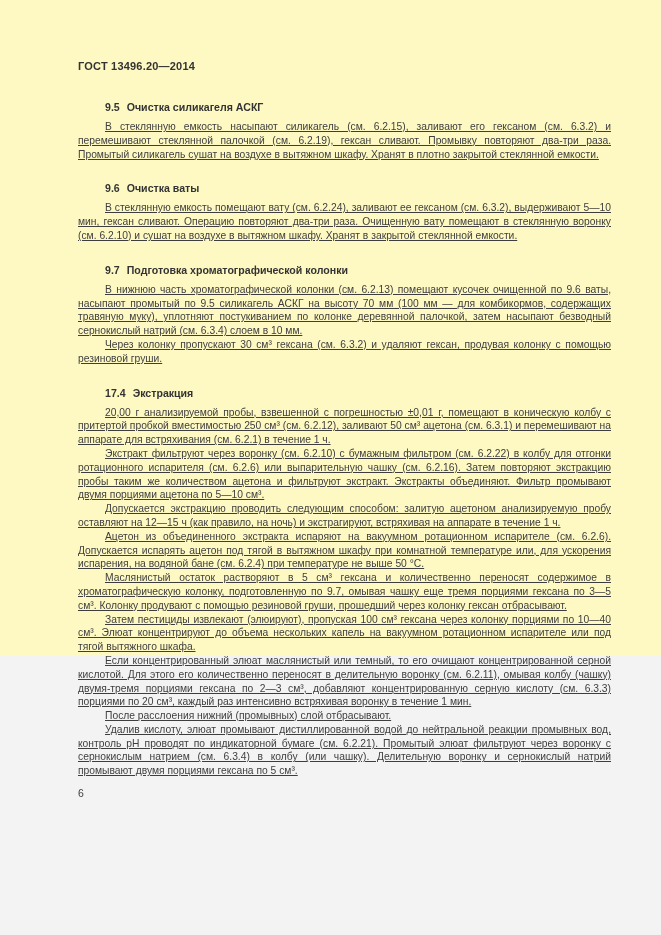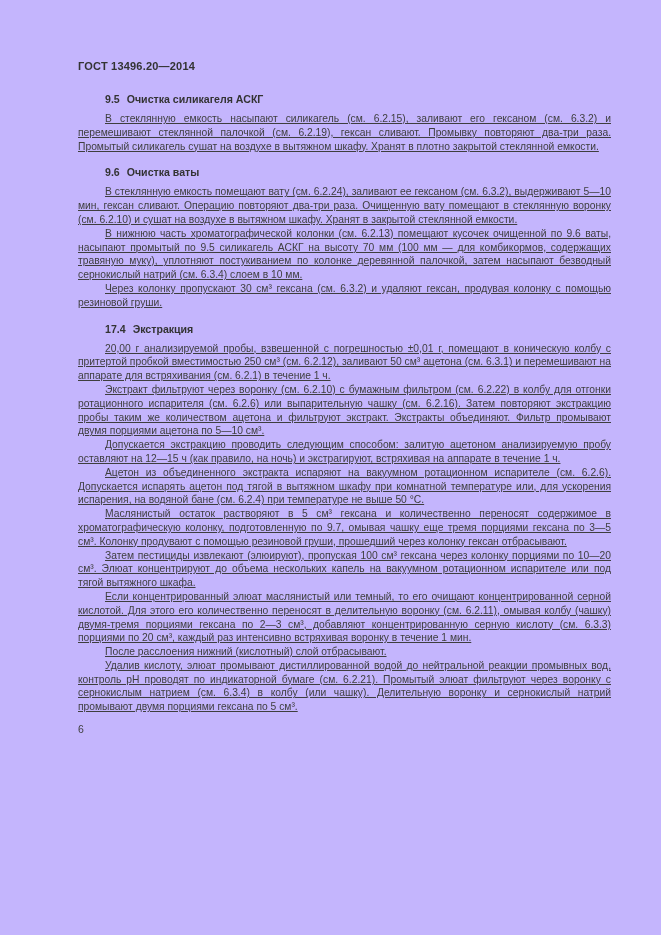--- a/index.html
+++ b/index.html
@@ -7,23 +7,23 @@
     width: 661px;
     height: 935px;
     background: #f3f3f3;
     font-family: "Liberation Sans", sans-serif;
     color: #3c3c3c;
     overflow: hidden;
   }
   .page {
     box-sizing: border-box;
     width: 661px;
-    height: 935px;
+    height: 656px;
     padding: 60px 50px 0 78px;
-    background: #c4b5fd;
+    background: #fef9c3;
   }
   .doc-header {
     font-size: 11px;
     font-weight: 700;
     color: #333;
     letter-spacing: 0.2px;
   }
   .h-sub {
     font-size: 10.6px;
     font-weight: 700;
@@ -33,21 +33,21 @@
   }
   .h-sub.first { margin-top: 21px; }
   .h-main {
     font-size: 13.8px;
     font-weight: 700;
     color: #333;
     margin: 16px 0 13px 0;
     padding-left: 27px;
     letter-spacing: 0.2px;
   }
-  .h-num { display: inline-block; margin-right: 7px; }
+  .h-num { display: inline-block; margin-right: 7px; margin-top: 8px; }
   p.body {
     font-size: 10.3px;
     line-height: 13.8px;
     text-align: justify;
     text-indent: 27px;
     margin: 0;
     color: #3e3e3e;
     text-decoration: underline;
   }
   .page-number {
@@ -73,40 +73,43 @@
     </section>
 
     <section>
       <div class="h-sub">
         <span class="h-num">9.6</span><span>Очистка ваты</span>
       </div>
       <p class="body">В стеклянную емкость помещают вату (см. 6.2.24), заливают ее гексаном (см. 6.3.2), выдерживают 5—10 мин, гексан сливают. Операцию повторяют два-три раза. Очищенную вату помещают в стеклянную воронку (см. 6.2.10) и сушат на воздухе в вытяжном шкафу. Хранят в закрытой стеклянной емкости.</p>
     </section>
 
     <section>
+      <div class="h-sub">
+        <span class="h-num">9.7</span><span>Подготовка хроматографической колонки</span>
+      </div>
       <p class="body">В нижнюю часть хроматографической колонки (см. 6.2.13) помещают кусочек очищенной по 9.6 ваты, насыпают промытый по 9.5 силикагель АСКГ на высоту 70 мм (100 мм — для комбикормов, содержащих травяную муку), уплотняют постукиванием по колонке деревянной палочкой, затем насыпают безводный сернокислый натрий (см. 6.3.4) слоем в 10 мм.</p>
       <p class="body">Через колонку пропускают 30 см³ гексана (см. 6.3.2) и удаляют гексан, продувая колонку с помощью резиновой груши.</p>
     </section>
 
 
     <section>
       <div class="h-sub">
         <span class="h-num">17.4</span><span>Экстракция</span>
       </div>
       <p class="body">20,00 г анализируемой пробы, взвешенной с погрешностью ±0,01 г, помещают в коническую колбу с притертой пробкой вместимостью 250 см³ (см. 6.2.12), заливают 50 см³ ацетона (см. 6.3.1) и перемешивают на аппарате для встряхивания (см. 6.2.1) в течение 1 ч.</p>
       <p class="body">Экстракт фильтруют через воронку (см. 6.2.10) с бумажным фильтром (см. 6.2.22) в колбу для отгонки ротационного испарителя (см. 6.2.6) или выпарительную чашку (см. 6.2.16). Затем повторяют экстракцию пробы таким же количеством ацетона и фильтруют экстракт. Экстракты объединяют. Фильтр промывают двумя порциями ацетона по 5—10 см³.</p>
       <p class="body">Допускается экстракцию проводить следующим способом: залитую ацетоном анализируемую пробу оставляют на 12—15 ч (как правило, на ночь) и экстрагируют, встряхивая на аппарате в течение 1 ч.</p>
       <p class="body">Ацетон из объединенного экстракта испаряют на вакуумном ротационном испарителе (см. 6.2.6). Допускается испарять ацетон под тягой в вытяжном шкафу при комнатной температуре или, для ускорения испарения, на водяной бане (см. 6.2.4) при температуре не выше 50 °C.</p>
       <p class="body">Маслянистый остаток растворяют в 5 см³ гексана и количественно переносят содержимое в хроматографическую колонку, подготовленную по 9.7, омывая чашку еще тремя порциями гексана по 3—5 см³. Колонку продувают с помощью резиновой груши, прошедший через колонку гексан отбрасывают.</p>
-      <p class="body">Затем пестициды извлекают (элюируют), пропуская 100 см³ гексана через колонку порциями по 10—20 см³. Элюат концентрируют до объема нескольких капель на вакуумном ротационном испарителе или под тягой вытяжного шкафа.</p>
+      <p class="body">Затем пестициды извлекают (элюируют), пропуская 100 см³ гексана через колонку порциями по 10—40 см³. Элюат концентрируют до объема нескольких капель на вакуумном ротационном испарителе или под тягой вытяжного шкафа.</p>
     </section>
 
     <section>
       <p class="body">Если концентрированный элюат маслянистый или темный, то его очищают концентрированной серной кислотой. Для этого его количественно переносят в делительную воронку (см. 6.2.11), омывая колбу (чашку) двумя-тремя порциями гексана по 2—3 см³, добавляют концентрированную серную кислоту (см. 6.3.3) порциями по 20 см³, каждый раз интенсивно встряхивая воронку в течение 1 мин.</p>
-      <p class="body">После расслоения нижний (кислотный) слой отбрасывают.</p>
+      <p class="body">После расслоения нижний (промывных) слой отбрасывают.</p>
       <p class="body">Удалив кислоту, элюат промывают дистиллированной водой до нейтральной реакции промывных вод, контроль pH проводят по индикаторной бумаге (см. 6.2.21). Промытый элюат фильтруют через воронку с сернокислым натрием (см. 6.3.4) в колбу (или чашку). Делительную воронку и сернокислый натрий промывают двумя порциями гексана по 5 см³.</p>
     </section>
 
   </main>
 
   <div class="page-number">6</div>
 
 </div>
 
 </body></html>

